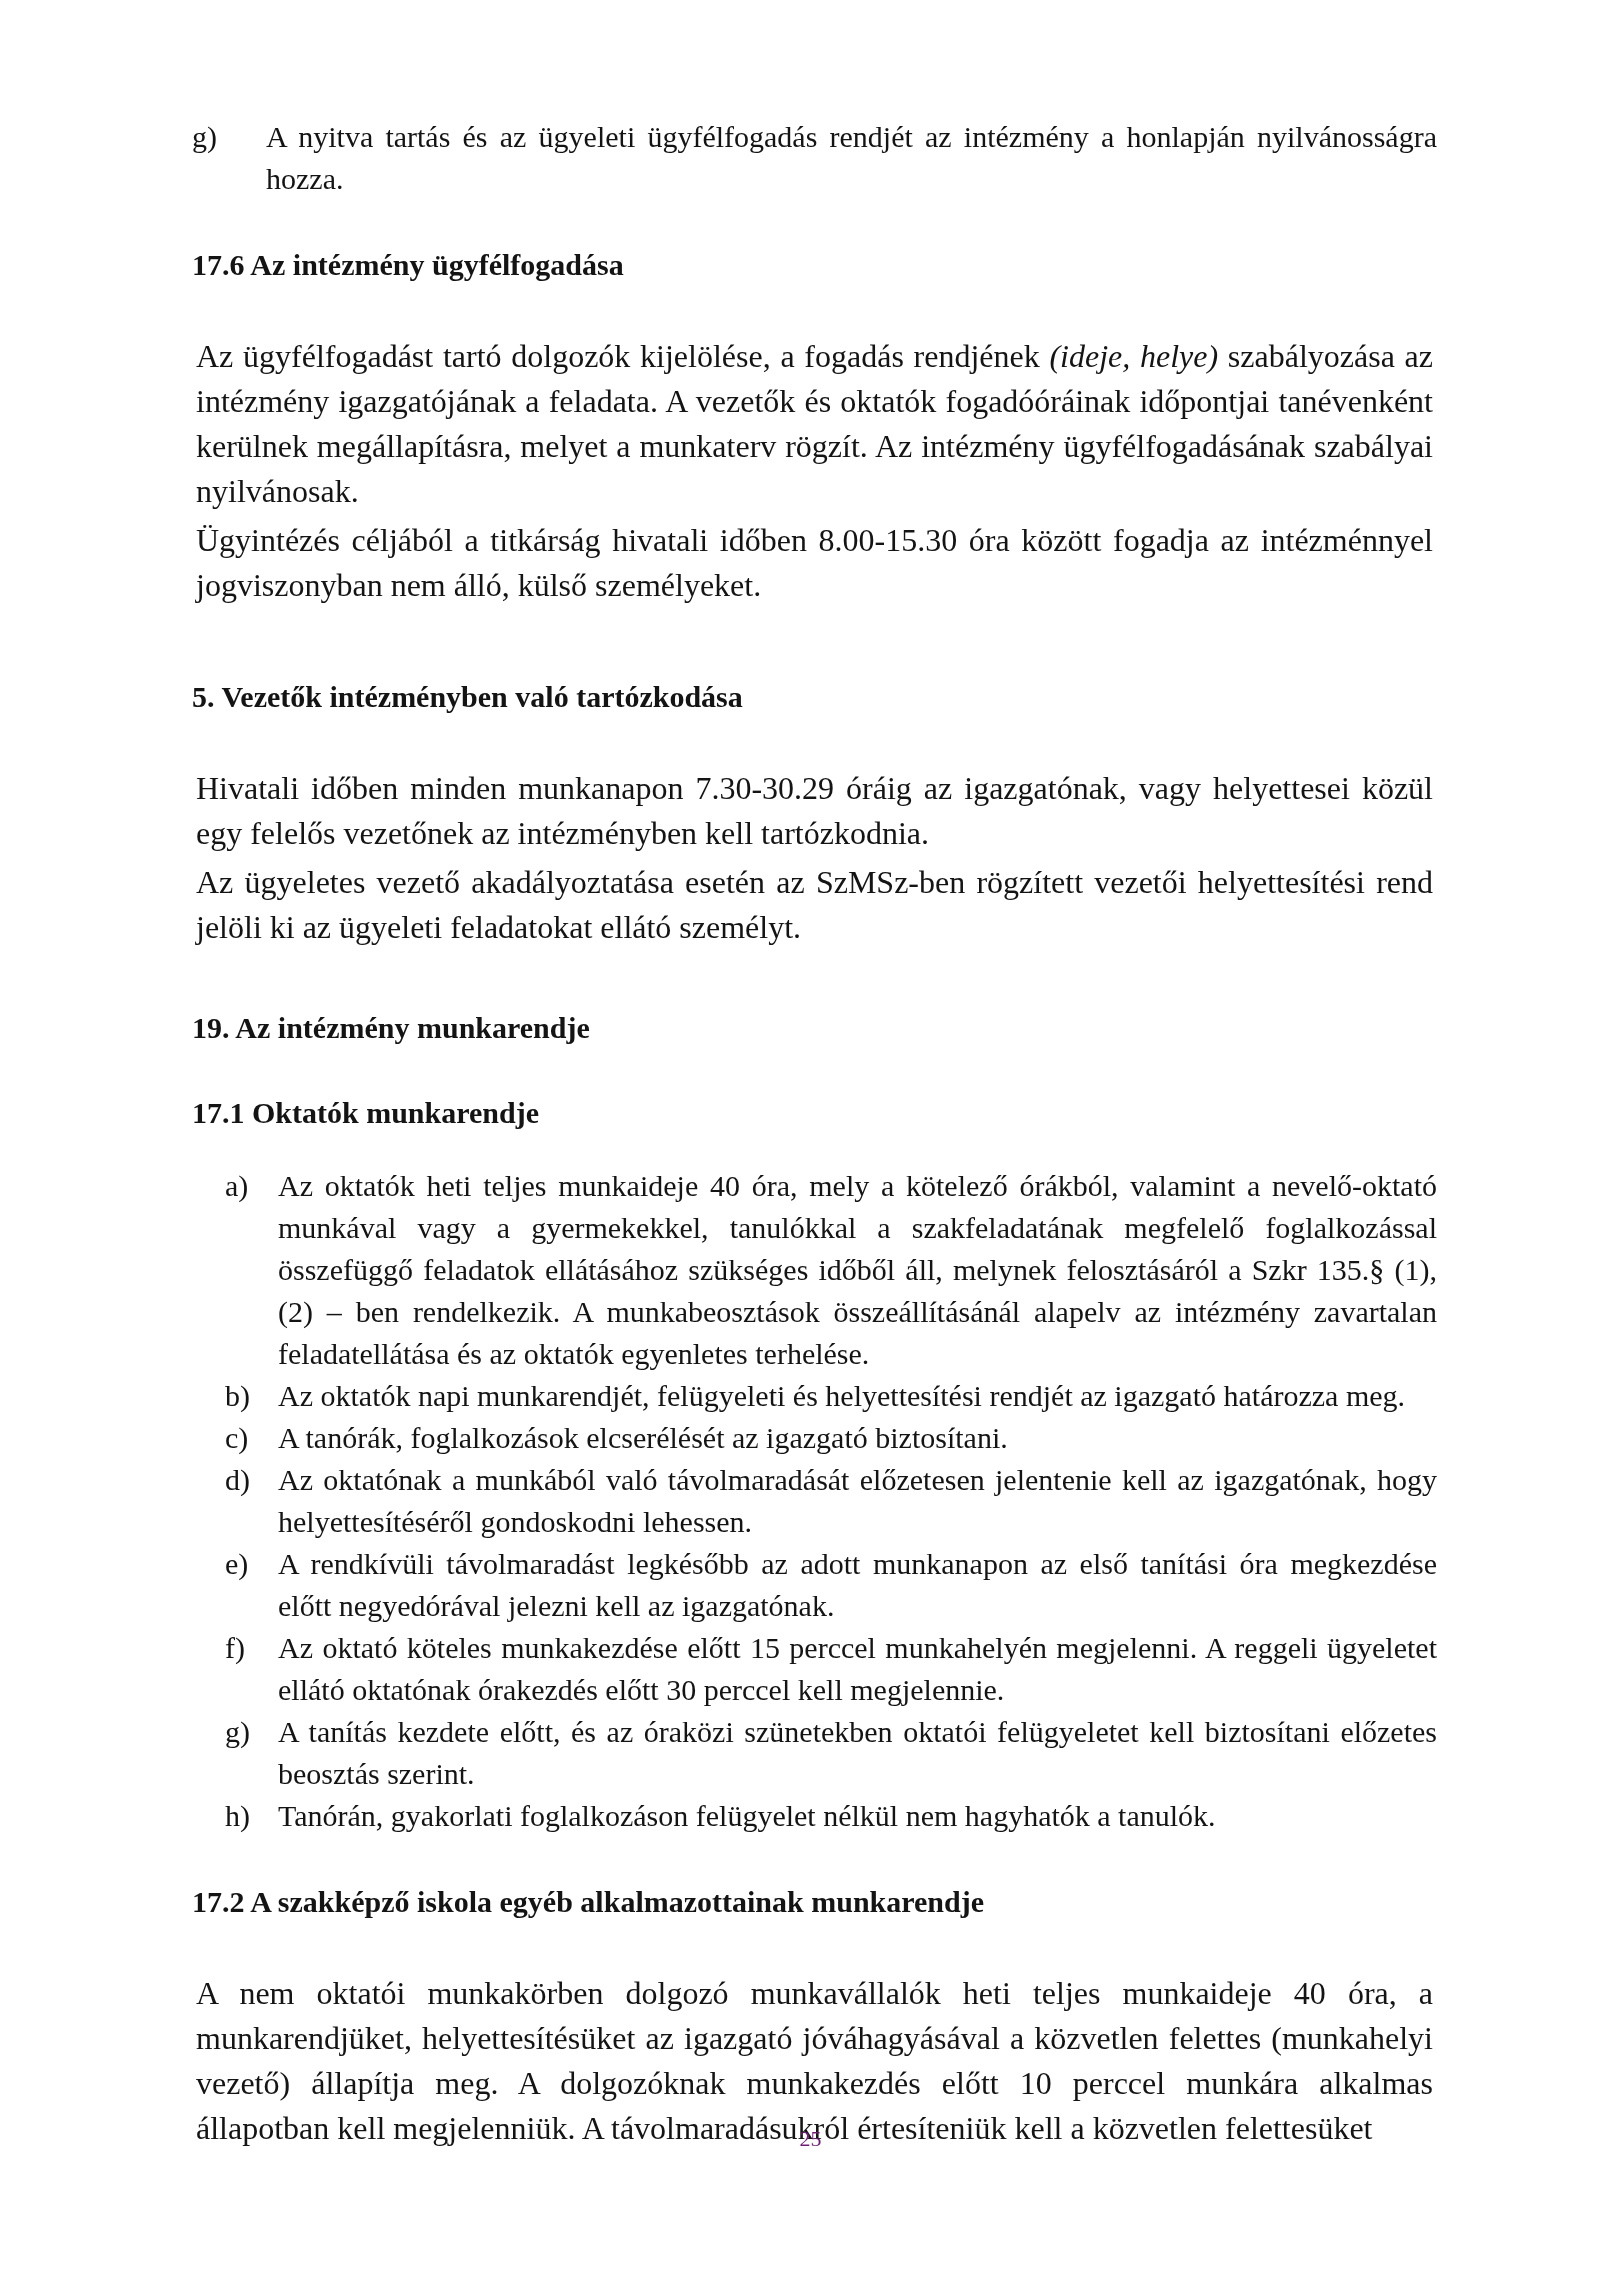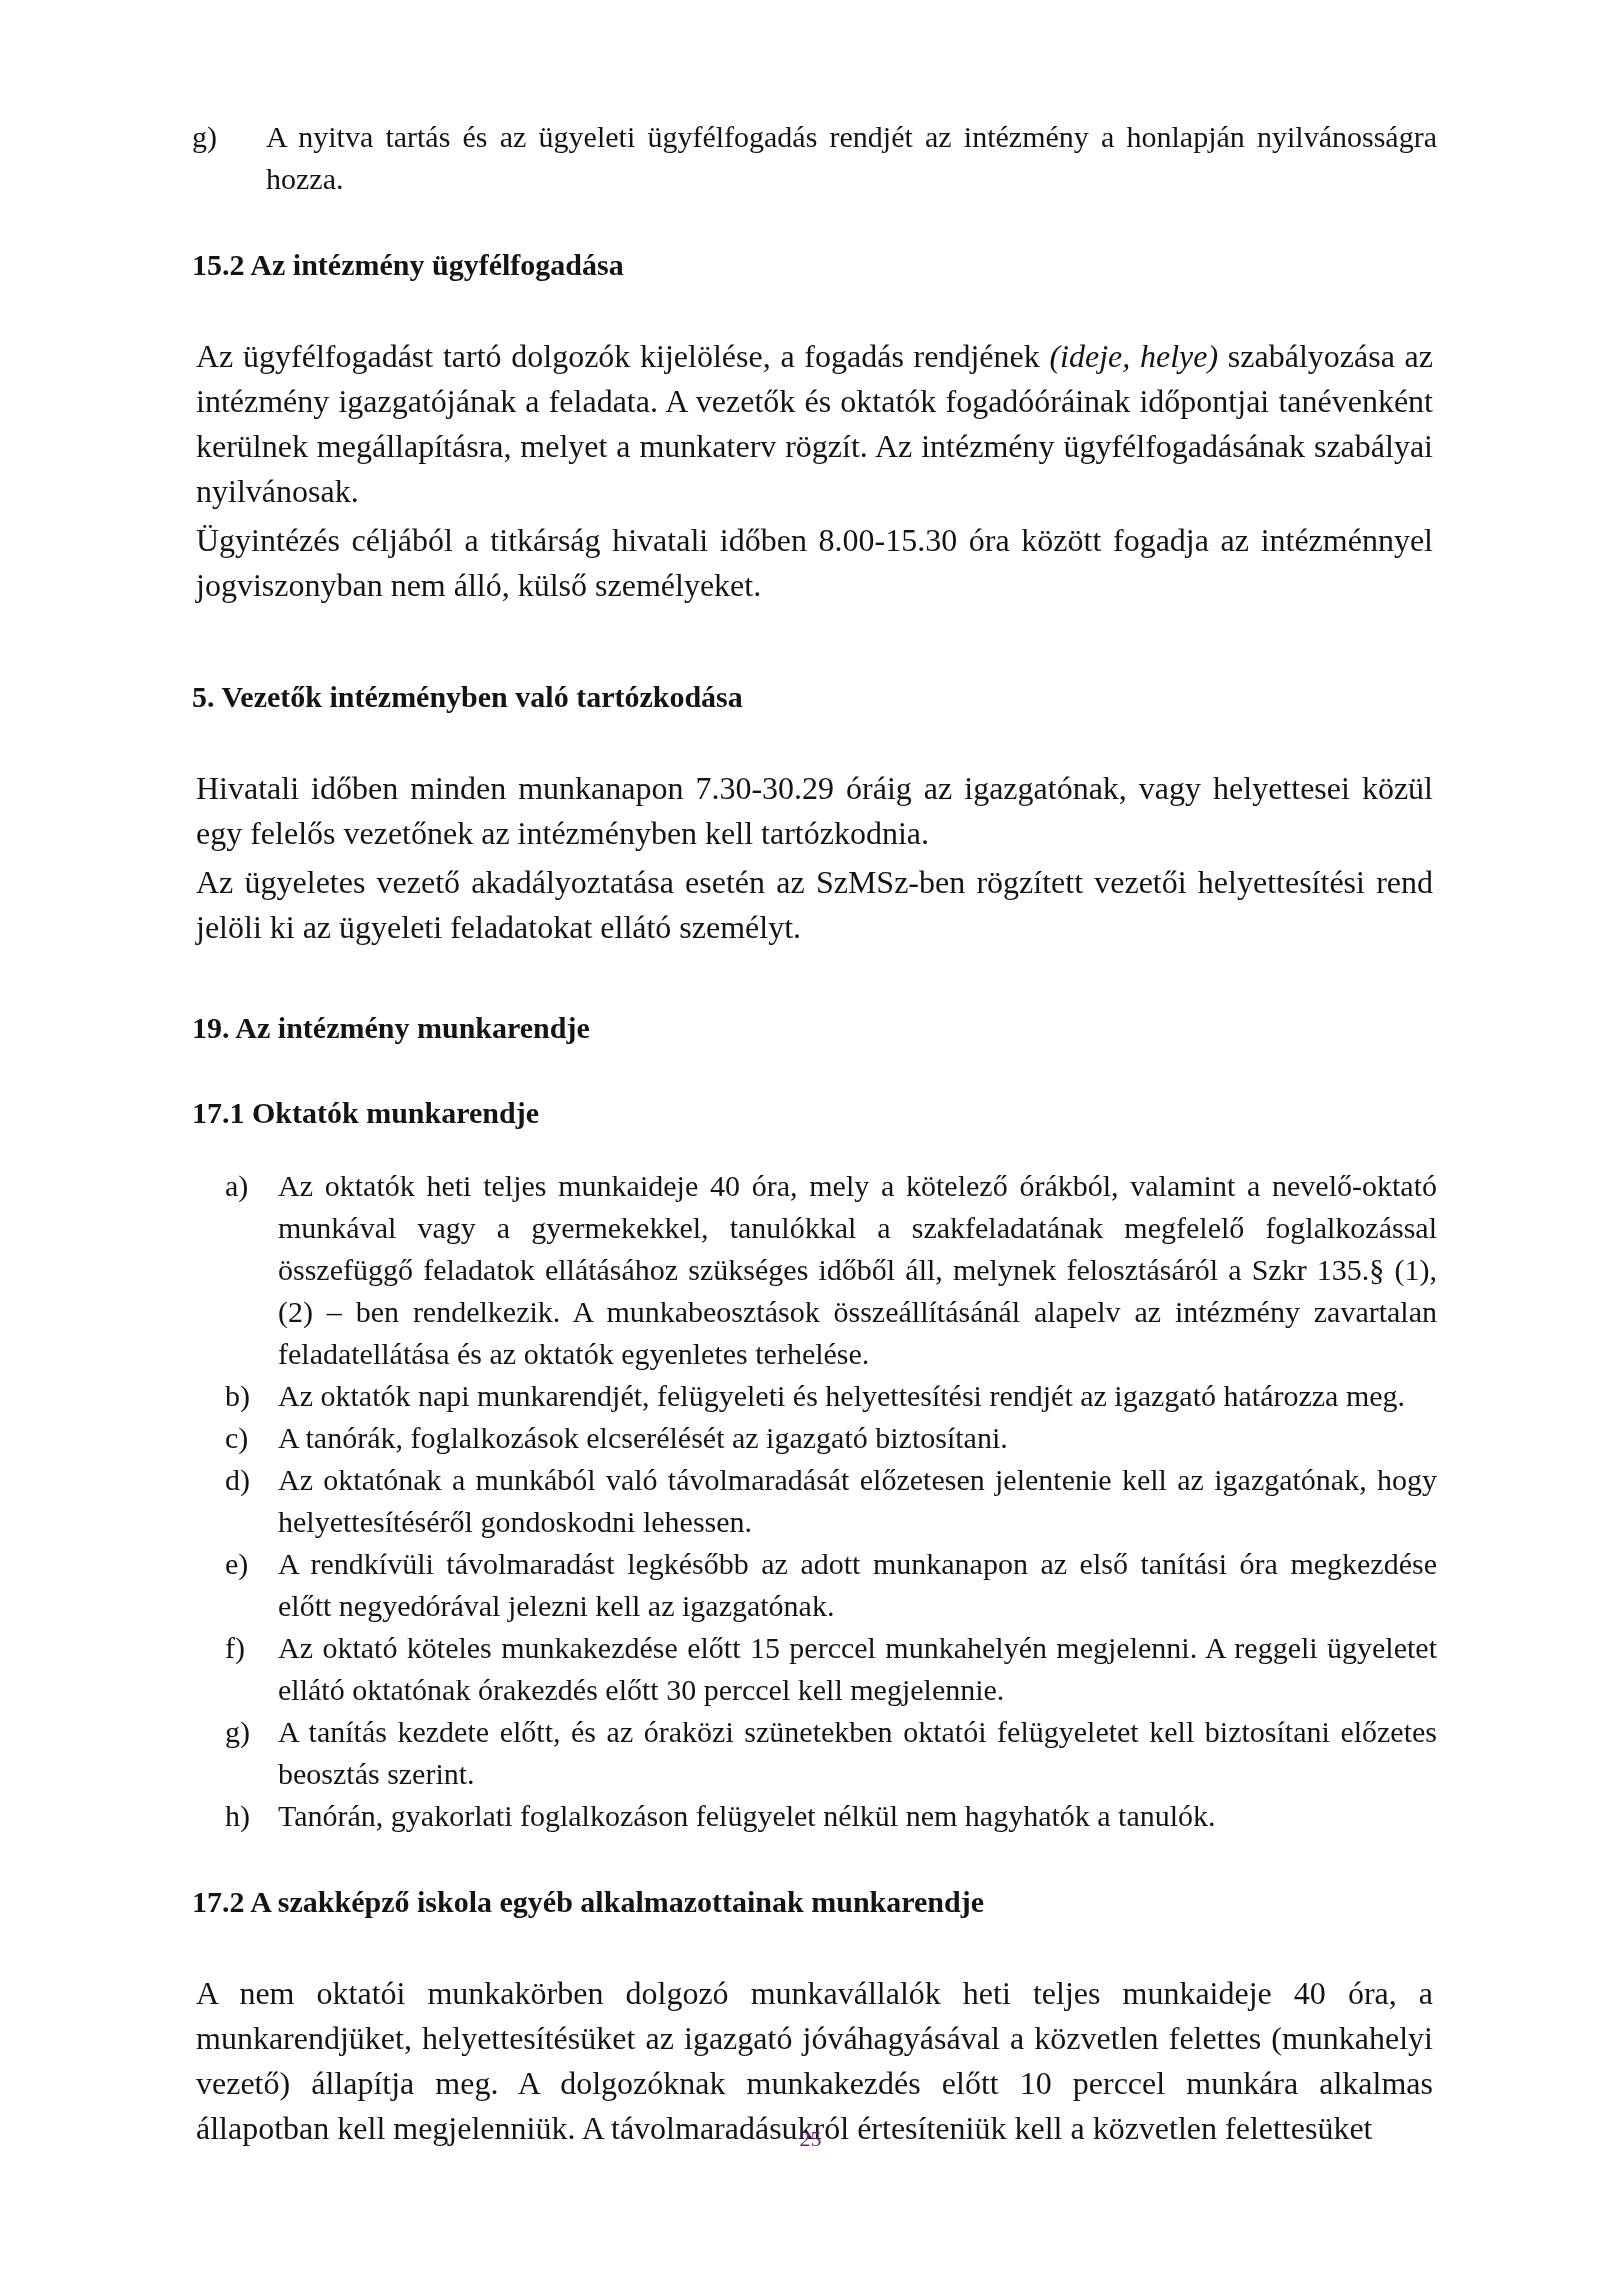--- a/index.html
+++ b/index.html
@@ -116,21 +116,21 @@
 
 <div class="page">
   <div class="content">
 
     <div class="top-item">
       <span class="marker">g)</span><span>A nyitva tartás és az ügyeleti ügyfélfogadás rendjét az intézmény a honlapján nyilvánosságra hozza.</span>
     </div>
 
     <div class="sp-lg"></div>
 
-    <h2 class="heading">15.2 Az intézmény ügyfélfogadása</h2>
+    <h2 class="heading">17.6 Az intézmény ügyfélfogadása</h2>
 
     <div class="sp-lg"></div>
 
     <p class="para"><span>Az ügyfélfogadást tartó dolgozók kijelölése, a fogadás rendjének </span><span class="italic">(ideje, helye)</span><span> szabályozása az intézmény igazgatójának a feladata. A vezetők és oktatók fogadóóráinak időpontjai tanévenként kerülnek megállapításra, melyet a munkaterv rögzít. Az intézmény ügyfélfogadásának szabályai nyilvánosak.</span></p>
 
     <p class="para">Ügyintézés céljából a titkárság hivatali időben 8.00-15.30 óra között fogadja az intézménnyel jogviszonyban nem álló, külső személyeket.</p>
 
     <div class="sp-lg"></div>
     <div class="sp-sm"></div>
 

